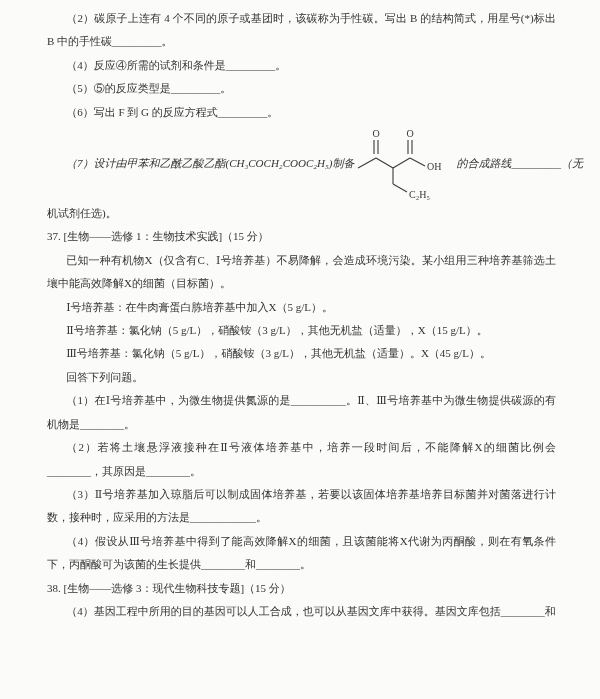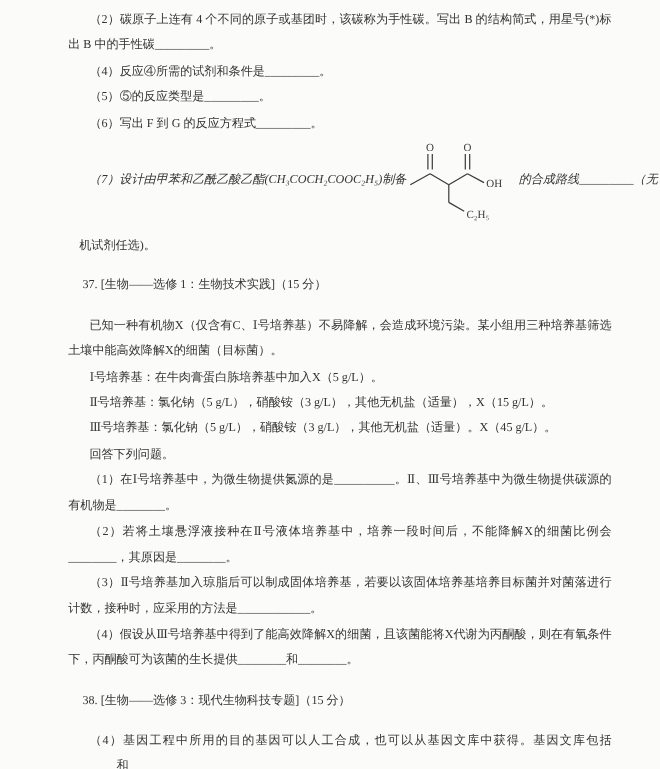--- a/index.html
+++ b/index.html
@@ -4,31 +4,31 @@
 <style>
   html, body { margin: 0; padding: 0; }
   body {
     width: 600px; height: 699px;
     background: #ffffff;
     overflow: hidden;
   }
   .page {
     box-sizing: border-box;
     width: 600px; height: 699px;
-    padding: 7px 44px 0 62px;
+    padding: 7px 44px 0 47px;
     background: #fbfbfa;
     color: #333333;
     font-family: "Liberation Serif", "DejaVu Serif", serif;
     font-size: 11px;
     line-height: 23.4px;
     text-align: justify;
   }
   .para { margin: 0; text-indent: 1.75em; }
-  .hdr  { margin: 13px; text-indent: 0; }
-  .cont { margin: 10px; text-indent: 0; font-family: Liberation Serif, serif; }
+  .hdr  { margin: 0; text-indent: 0; }
+  .cont { margin: 0; text-indent: 0; font-family: Liberation Serif, serif; }
   .q7row {
     display: flex;
     align-items: center;
     padding-left: 19px;
     white-space: nowrap;
     margin: 2px 0 0 0;
   }
   .q7row .txt { flex: 0 0 auto; font-style: italic; }
   .structure {
     flex: 0 0 auto;

